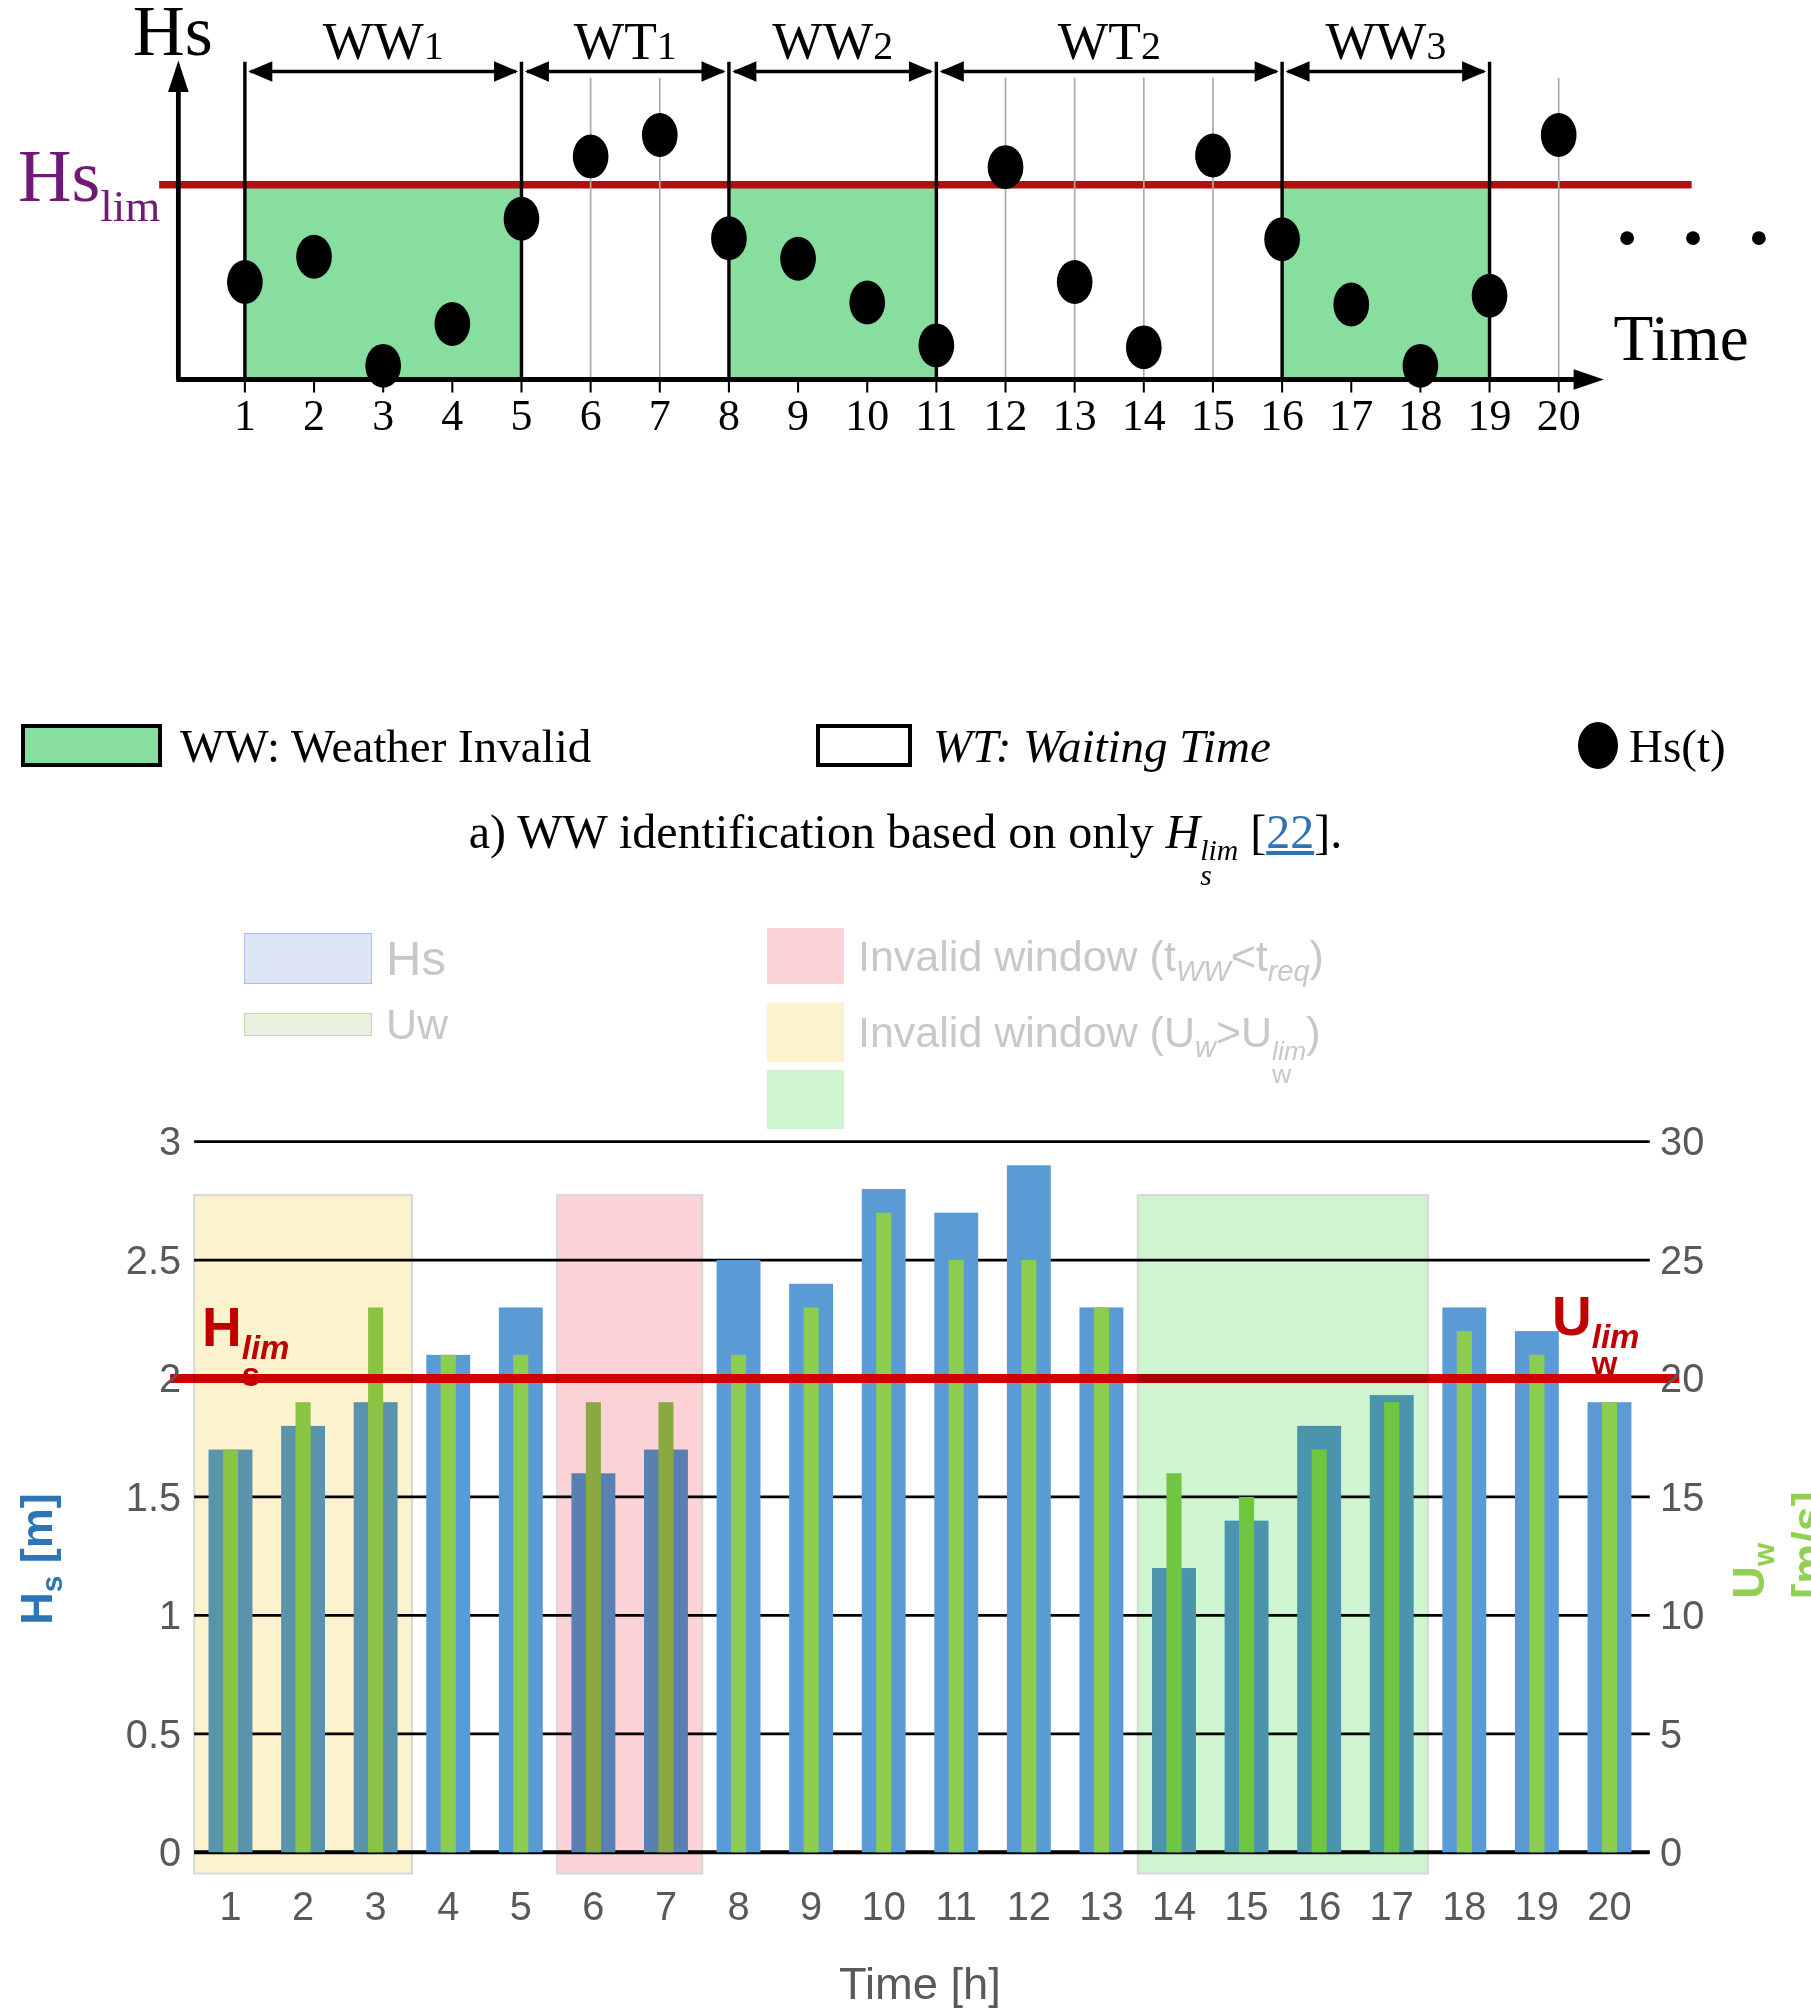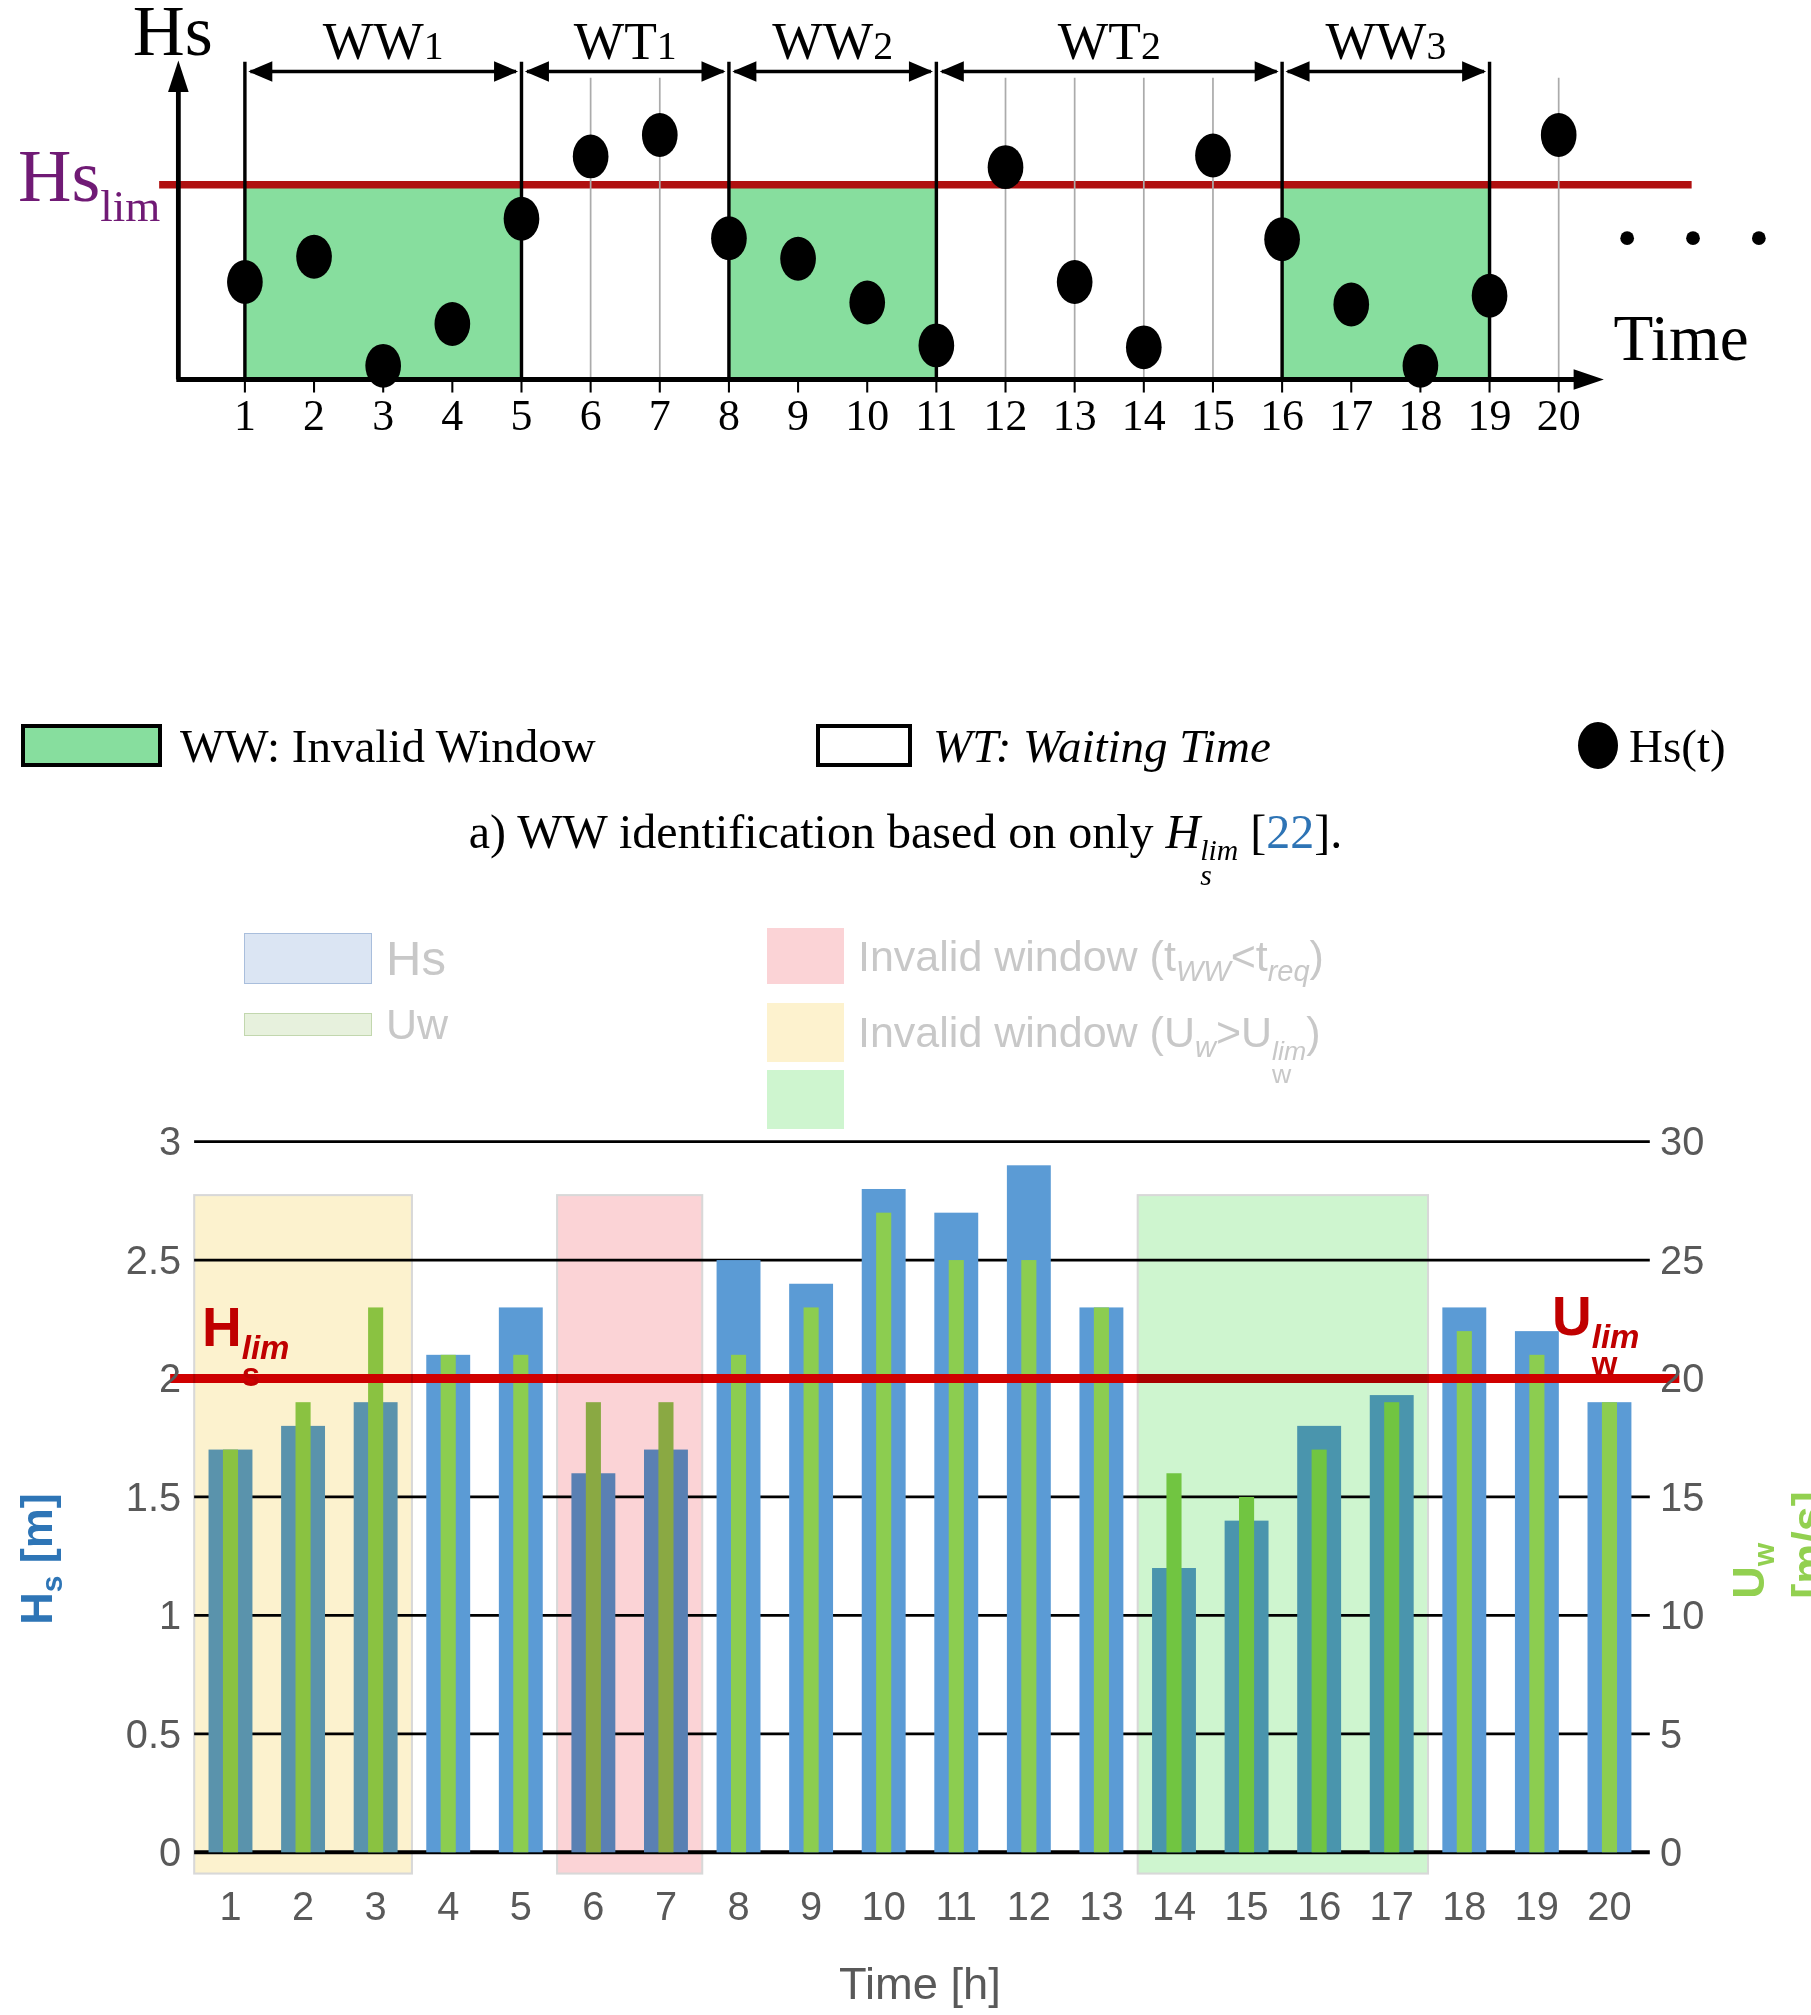--- a/index.html
+++ b/index.html
@@ -13,21 +13,21 @@
   
   .tl-swatch{position:absolute;border:4.1px solid #000;box-sizing:border-box;}
   .tl-label{position:absolute;font-size:47px;color:#000;line-height:48px;}
   .tl-dot{position:absolute;background:#000;border-radius:50%;}
   
   .caption{left:0;top:804px;width:1811px;text-align:center;font-size:48px;color:#000;}
   .caption .ital{font-style:italic;}
   .supsub{display:inline-flex;flex-direction:column;align-items:flex-start;line-height:.82;
           vertical-align:-0.42em;font-size:0.62em;}
   .supsub .sp{font-style:italic;}
-  .ref-blue{color:#2E74B5;}
+  .ref-blue{color:#2E74B5;text-decoration:underline;}
   
   .bl-swatch{position:absolute;box-sizing:border-box;}
   .bl-label{position:absolute;color:#C8C8C8;font-family:"Liberation Sans","DejaVu Sans",sans-serif;}
   .bl-label .bsub{font-size:29px;font-style:italic;vertical-align:-0.35em;}
   .bl-label .supsub{vertical-align:-0.5em;font-size:0.62em;line-height:.85;}
   .bl-label .supsub .sb{font-style:italic;}
   
   .limlab{font-family:"Liberation Sans","DejaVu Sans",sans-serif;font-weight:bold;
           color:#C00000;font-size:55px;}
   .limlab .supsub{font-size:0.60em;line-height:.80;vertical-align:-0.40em;}
@@ -234,21 +234,21 @@
       <text x="2028.8" y="2798" font-size="58" fill="#595959" text-anchor="middle" font-family="&quot;Liberation Sans&quot;,&quot;DejaVu Sans&quot;,sans-serif">17</text>
       <text x="2134.6" y="2798" font-size="58" fill="#595959" text-anchor="middle" font-family="&quot;Liberation Sans&quot;,&quot;DejaVu Sans&quot;,sans-serif">18</text>
       <text x="2240.3999999999996" y="2798" font-size="58" fill="#595959" text-anchor="middle" font-family="&quot;Liberation Sans&quot;,&quot;DejaVu Sans&quot;,sans-serif">19</text>
       <text x="2346.2" y="2798" font-size="58" fill="#595959" text-anchor="middle" font-family="&quot;Liberation Sans&quot;,&quot;DejaVu Sans&quot;,sans-serif">20</text>
       <text x="1341" y="2914" font-size="66" fill="#595959" text-anchor="middle" font-family="&quot;Liberation Sans&quot;,&quot;DejaVu Sans&quot;,sans-serif">Time [h]</text>
     </svg>
 
   <div class="ov hslim-top"><span>Hs</span><span class="limsub">lim</span></div>
 
   <div class="tl-swatch" style="left:20.6px;top:724px;width:141px;height:43px;background:#87DE9E;"></div>
-  <div class="tl-label" style="left:180px;top:722px;">WW: Invalid Window</div>
+  <div class="tl-label" style="left:180px;top:722px;">WW: Weather Invalid</div>
   <div class="tl-swatch" style="left:816px;top:724px;width:96px;height:43px;background:#FFFFFF;"></div>
   <div class="tl-label" style="left:933px;top:722px;font-style:italic;">WT: Waiting Time</div>
   <div class="tl-dot" style="left:1578px;top:722px;width:40px;height:47px;"></div>
   <div class="tl-label" style="left:1629px;top:722px;">Hs(t)</div>
 
   <div class="ov caption"><span>a) WW identification based on only </span><span class="ital">H</span><span class="supsub">
         <span class="sp">lim</span>
         <span class="sp">s</span>
       </span><span> [</span><span class="ref-blue">22</span><span>].</span></div>
 

